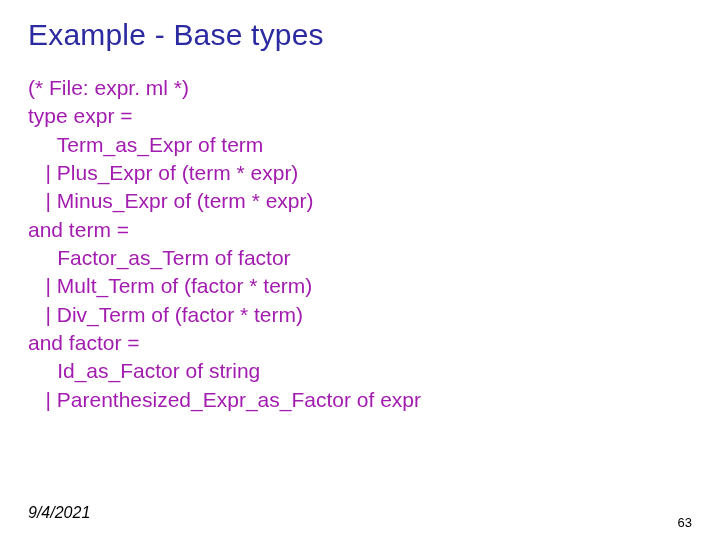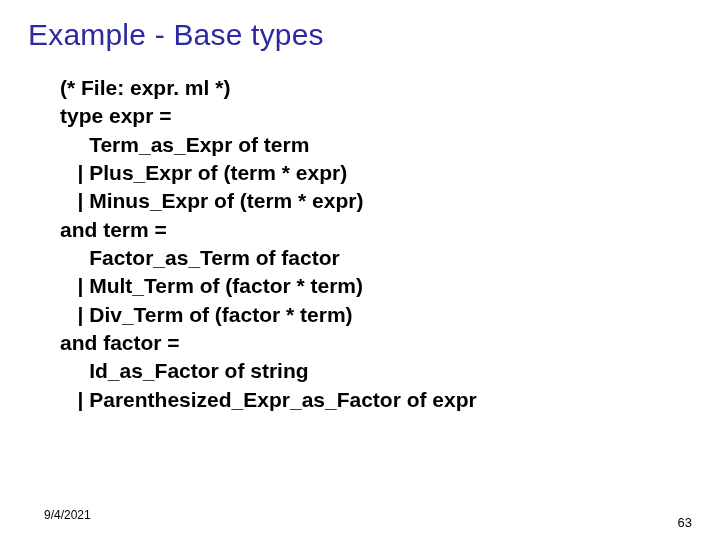--- a/index.html
+++ b/index.html
@@ -20,34 +20,34 @@
     position: relative;
   }
   .title {
     color: #2b2aa0;
     font-size: 30px;
     font-weight: 400;
     margin: 0 0 22px 0;
     letter-spacing: 0.2px;
   }
   .code {
-    color: #000000;
+    color: #a21caf;
     font-size: 21px;
     line-height: 1.35;
-    font-weight: 700;
+    font-weight: 400;
     white-space: pre;
     font-family: Verdana, Tahoma, Geneva, sans-serif;
-    margin-left: 32px;
   }
   .footer-left {
     position: absolute;
-    left: 44px;
+    left: 28px;
     bottom: 18px;
-    font-size: 12px;
+    font-size: 16px;
     color: #000;
+    font-style: italic;
   }
   .footer-right {
     position: absolute;
     right: 28px;
     bottom: 10px;
     font-size: 13px;
     color: #000;
   }
 </style>
 </head>

